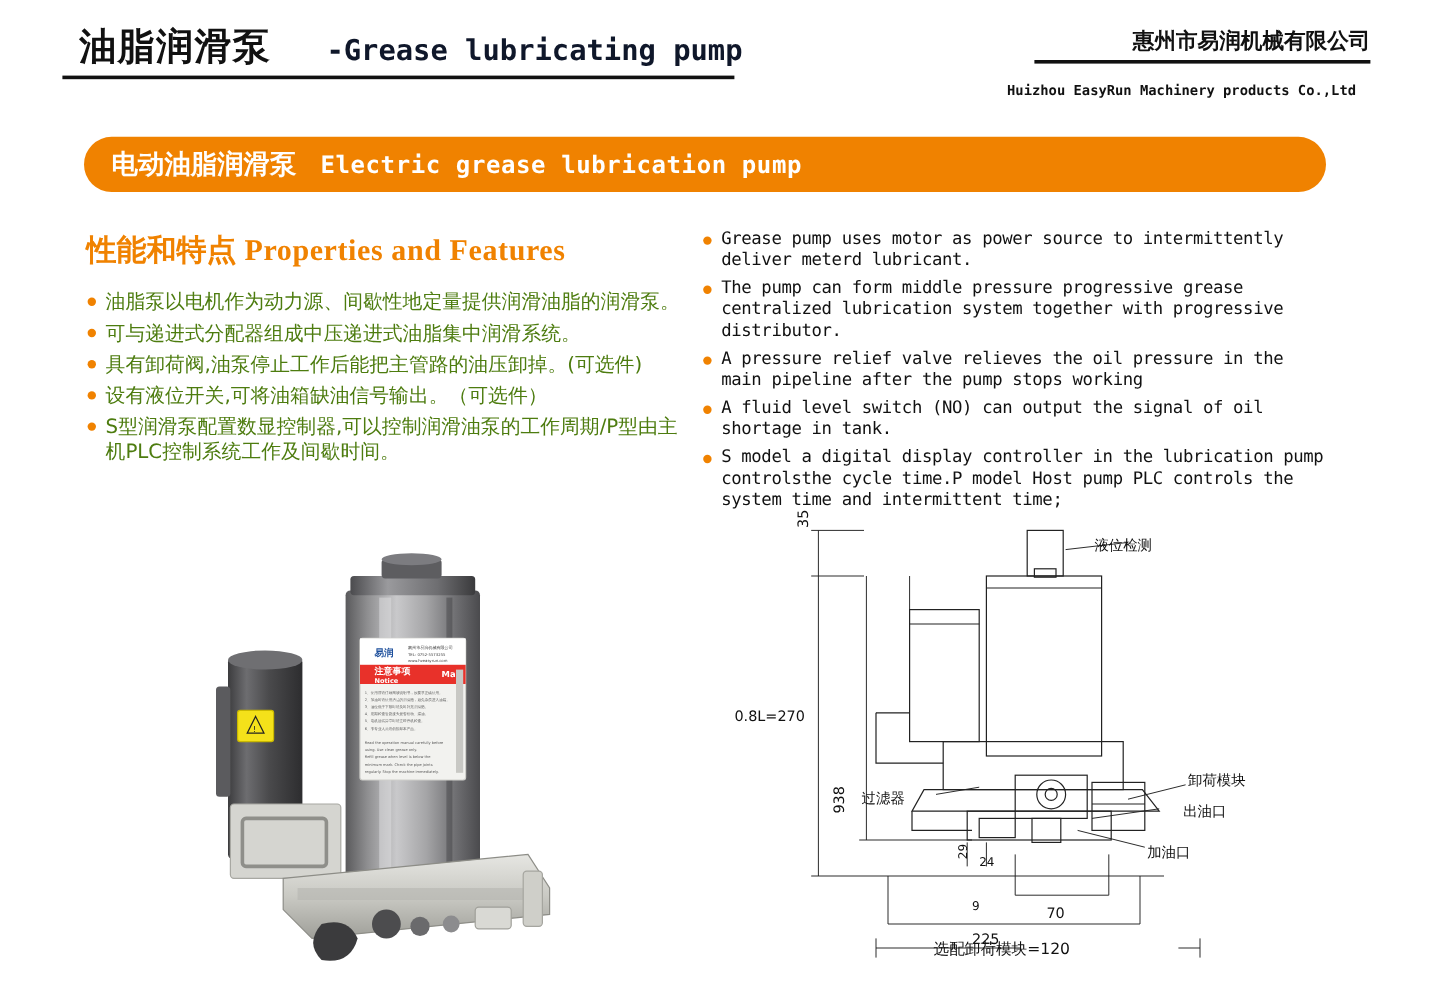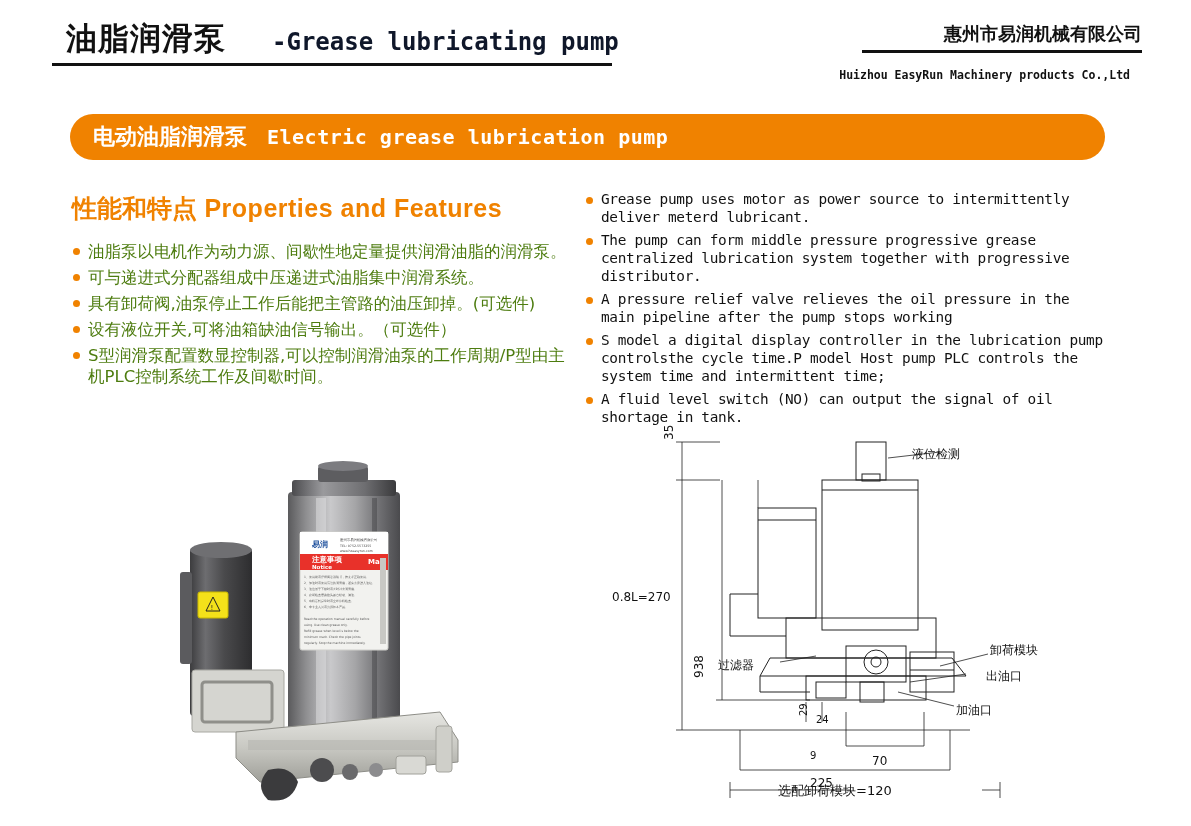--- a/index.html
+++ b/index.html
@@ -128,21 +128,21 @@
     font-size: 25px;
     font-weight: bold;
     color: #f08200;
     white-space: nowrap;
     margin-bottom: 16px;
   }
   .section-heading .cn {
     font-family: "DejaVu Sans", sans-serif;
   }
   .section-heading .en {
-    font-family: Liberation Sans, sans-serif;
+    font-family: Liberation Serif, serif;
     letter-spacing: 0.5px;
     text-align: right;
   }
   ul.bullets {
     list-style: none;
     margin: 0;
     padding: 0;
   }
   ul.bullets li {
     position: relative;
@@ -243,22 +243,22 @@
       <li><span class="cn-text">设有液位开关,可将油箱缺油信号输出。（可选件）</span></li>
       <li><span class="cn-text">S型润滑泵配置数显控制器,可以控制润滑油泵的工作周期/P型由主机PLC控制系统工作及间歇时间。</span></li>
     </ul>
   </div>
 
   <div class="right-col">
     <ul class="bullets">
       <li><span class="en-text">Grease pump uses motor as power source to intermittently deliver meterd lubricant.</span></li>
       <li><span class="en-text">The pump can form middle pressure progressive grease centralized lubrication system together with progressive distributor.</span></li>
       <li><span class="en-text">A pressure relief valve relieves the oil pressure in the main pipeline after the pump stops working</span></li>
+      <li><span class="en-text">A fluid level switch (NO) can output the signal of oil shortage in tank.</span></li>
       <li><span class="en-text">S model a digital display controller in the lubrication pump controlsthe cycle time.P model Host pump PLC controls the system time and intermittent time;</span></li>
-      <li><span class="en-text">A fluid level switch (NO) can output the signal of oil shortage in tank.</span></li>
     </ul>
   </div>
 
   <div class="photo">
     <svg width="395" height="375" viewBox="0 0 395 375">
       <defs>
         <linearGradient id="tankGrad" x1="0" y1="0" x2="1" y2="0">
           <stop offset="0%" stop-color="#5a5a5c"></stop>
           <stop offset="16%" stop-color="#8e8e90"></stop>
           <stop offset="38%" stop-color="#c9c9cb"></stop>

